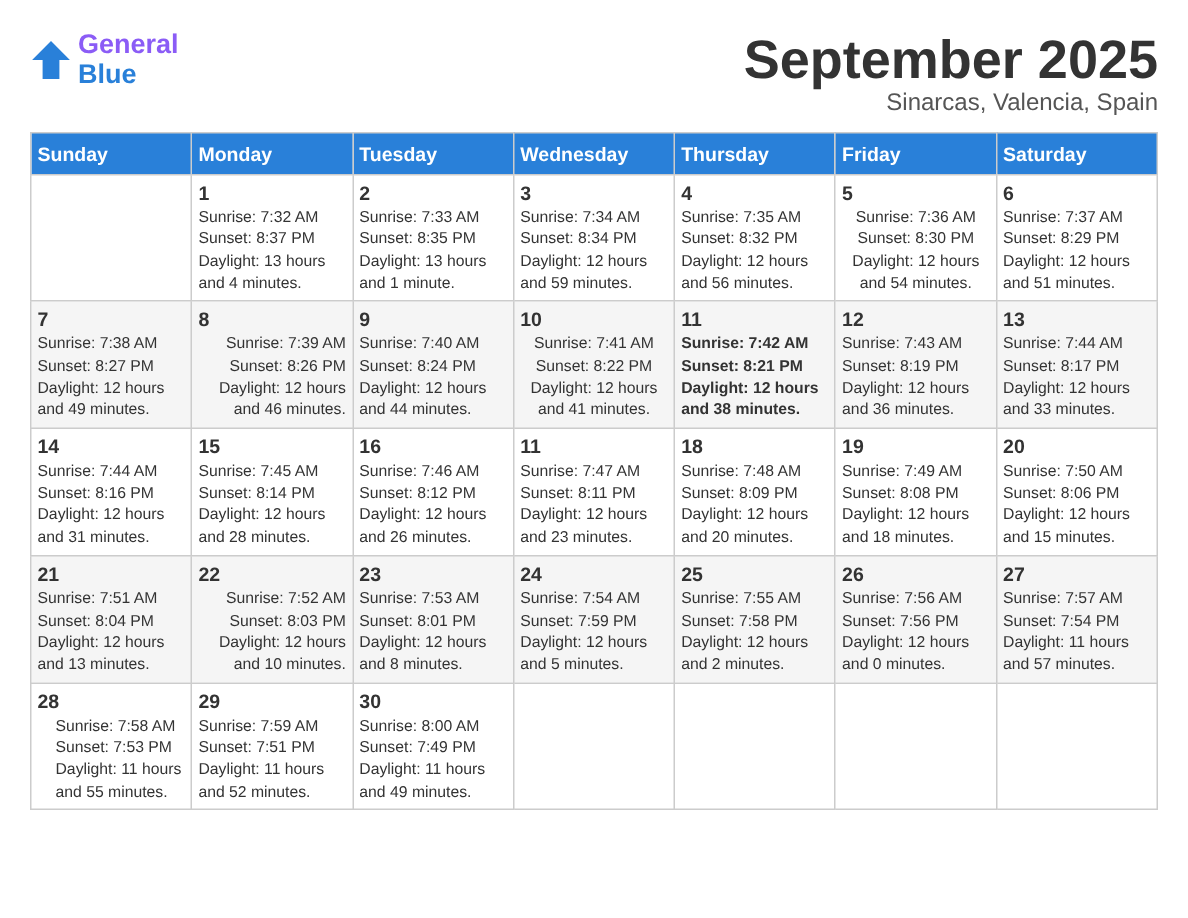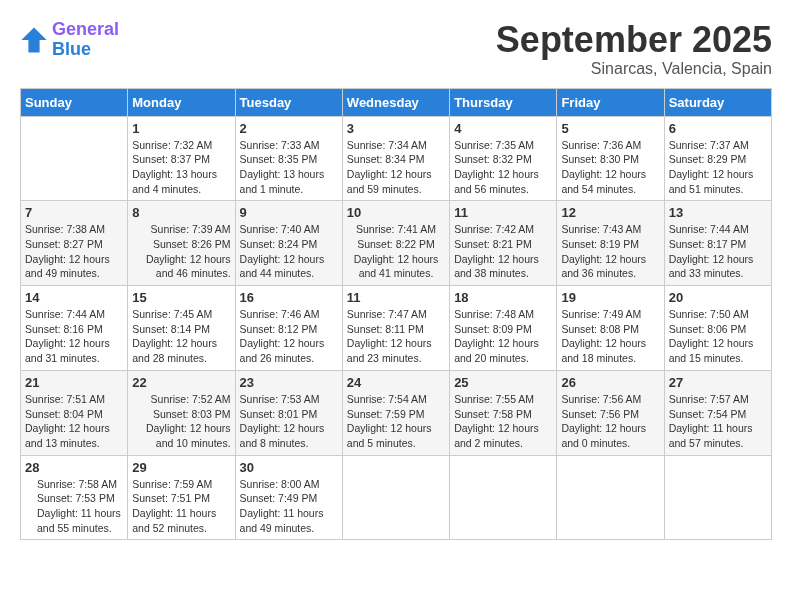--- a/index.html
+++ b/index.html
@@ -147,21 +147,21 @@
         </td>
         <td>
           <span class="day-num">4</span>
           <div class="cell-info" style="white-space: pre-line;">Sunrise: 7:35 AM
 Sunset: 8:32 PM
 Daylight: 12 hours
 and 56 minutes.</div>
         </td>
         <td>
           <span class="day-num">5</span>
-          <div class="cell-info" style="white-space: pre-line;">Sunrise: 7:36 AM
+          <div class="cell-info" style="white-space: pre-line; text-align: center;">Sunrise: 7:36 AM
 Sunset: 8:30 PM
 Daylight: 12 hours
 and 54 minutes.</div>
         </td>
         <td>
           <span class="day-num">6</span>
           <div class="cell-info" style="white-space: pre-line;">Sunrise: 7:37 AM
 Sunset: 8:29 PM
 Daylight: 12 hours
 and 51 minutes.</div>
@@ -191,21 +191,21 @@
         </td>
         <td>
           <span class="day-num">10</span>
           <div class="cell-info" style="white-space: pre-line; text-align: center;">Sunrise: 7:41 AM
 Sunset: 8:22 PM
 Daylight: 12 hours
 and 41 minutes.</div>
         </td>
         <td>
           <span class="day-num">11</span>
-          <div class="cell-info" style="white-space: pre-line;">Sunrise: 7:42 AM
+          <div class="cell-info" style="white-space: pre-line; font-weight: bold;">Sunrise: 7:42 AM
 Sunset: 8:21 PM
 Daylight: 12 hours
 and 38 minutes.</div>
         </td>
         <td>
           <span class="day-num">12</span>
           <div class="cell-info" style="white-space: pre-line;">Sunrise: 7:43 AM
 Sunset: 8:19 PM
 Daylight: 12 hours
 and 36 minutes.</div>

